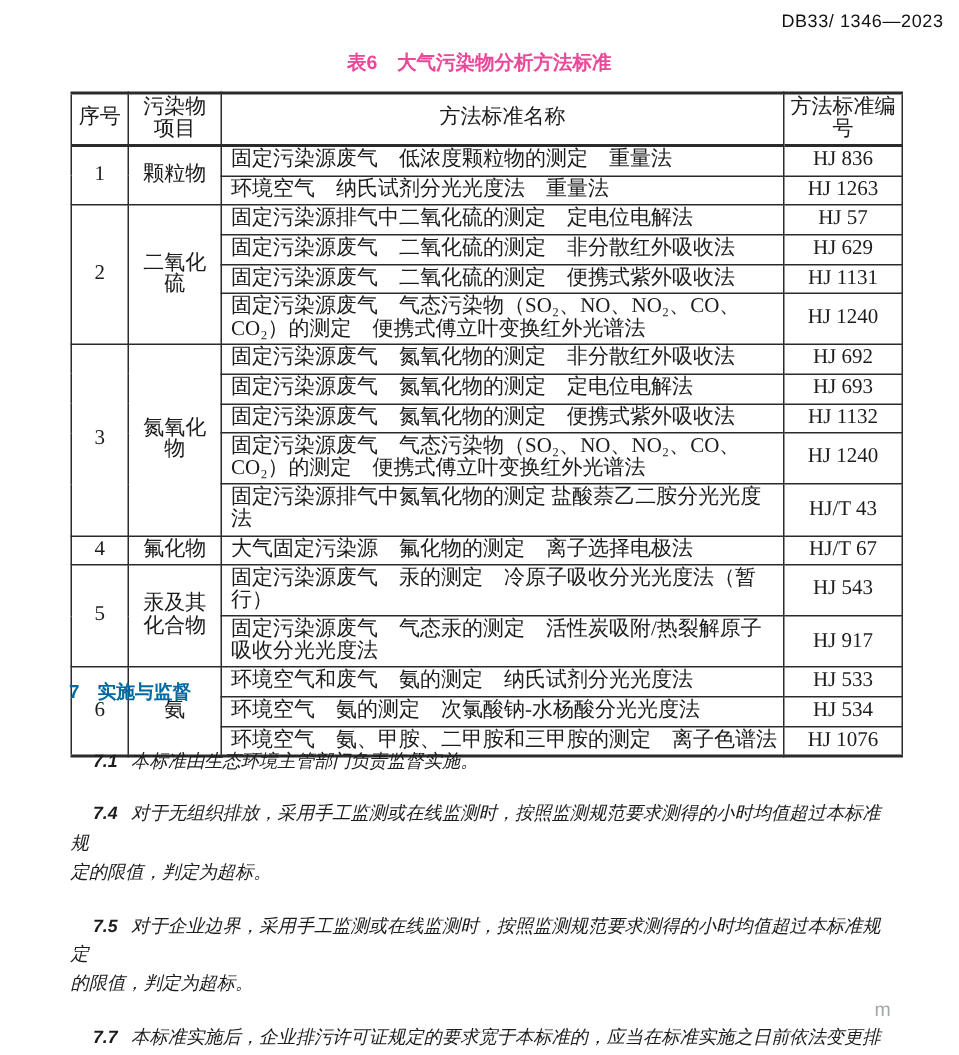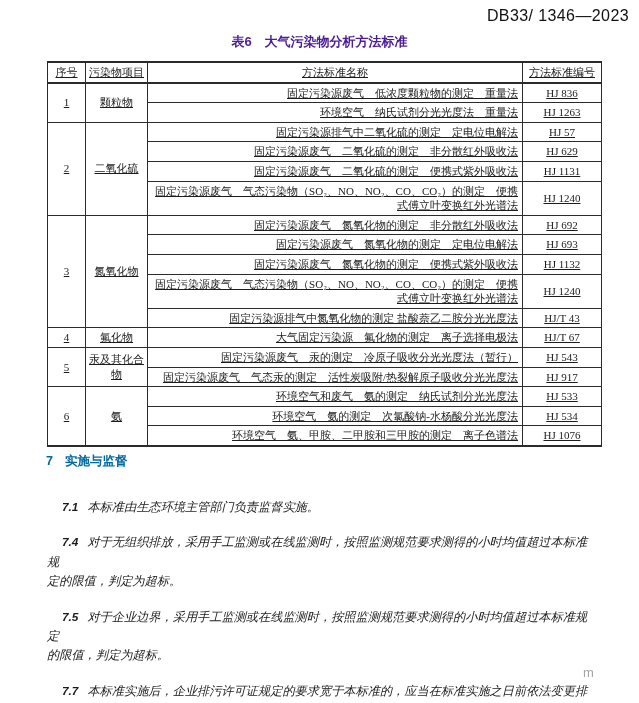--- a/index.html
+++ b/index.html
@@ -8,48 +8,47 @@
     position:relative;
     width:639px; height:703px;
     background:#ffffff;
     color:#1c1c1c;
     font-family:"Liberation Serif","DejaVu Serif",serif;
     overflow:hidden;
   }
   .doc-number {
     position:absolute; top:7px; right:10px;
     font-family:"Liberation Sans","DejaVu Sans",sans-serif;
-    font-size:16px; letter-spacing:0.4px; color:#111;
+    font-size:12px; letter-spacing:0.4px; color:#111;
   }
   .table-title {
     position:absolute; top:33px; left:0; width:100%;
     text-align:center;
     font-family:"Liberation Sans","DejaVu Sans",sans-serif;
-    font-weight:bold; font-size:13px; color:#4c1d95;
+    font-weight:bold; font-size:13px; color:#ec4899;
   }
   table.methods {
     position:absolute; top:61px; left:47px;
     width:554px;
     border-collapse:collapse;
     table-layout:fixed;
-    font-size:11px; line-height:14.6px; color:#1c1c1c;
+    font-size:14px; line-height:14.6px; color:#1c1c1c;
     border:1px solid #2b2b2b;
     border-top:2px solid #2b2b2b;
     border-bottom:2px solid #2b2b2b;
-    text-decoration:underline;
   }
   table.methods th, table.methods td {
     border:1px solid #2b2b2b;
     padding:2px 3px;
     text-align:center;
     vertical-align:middle;
     font-weight:normal;
   }
   table.methods thead th { height:20px; border-bottom:2px solid #2b2b2b; }
-  table.methods td.method { text-align:right; padding:2px 4px 2px 6px; }
+  table.methods td.method { text-align:left; padding:2px 4px 2px 6px; }
   col.c-no { width:38px; }
   col.c-pollutant { width:62px; }
   col.c-name { width:375px; }
   col.c-code { width:79px; }
 
   .section-heading {
     position:absolute; top:453px; left:31px; width:578px;
     padding-left:15px;
     font-family:"Liberation Sans","DejaVu Sans",sans-serif;
     font-weight:bold; font-size:12.5px; color:#0369a1;

